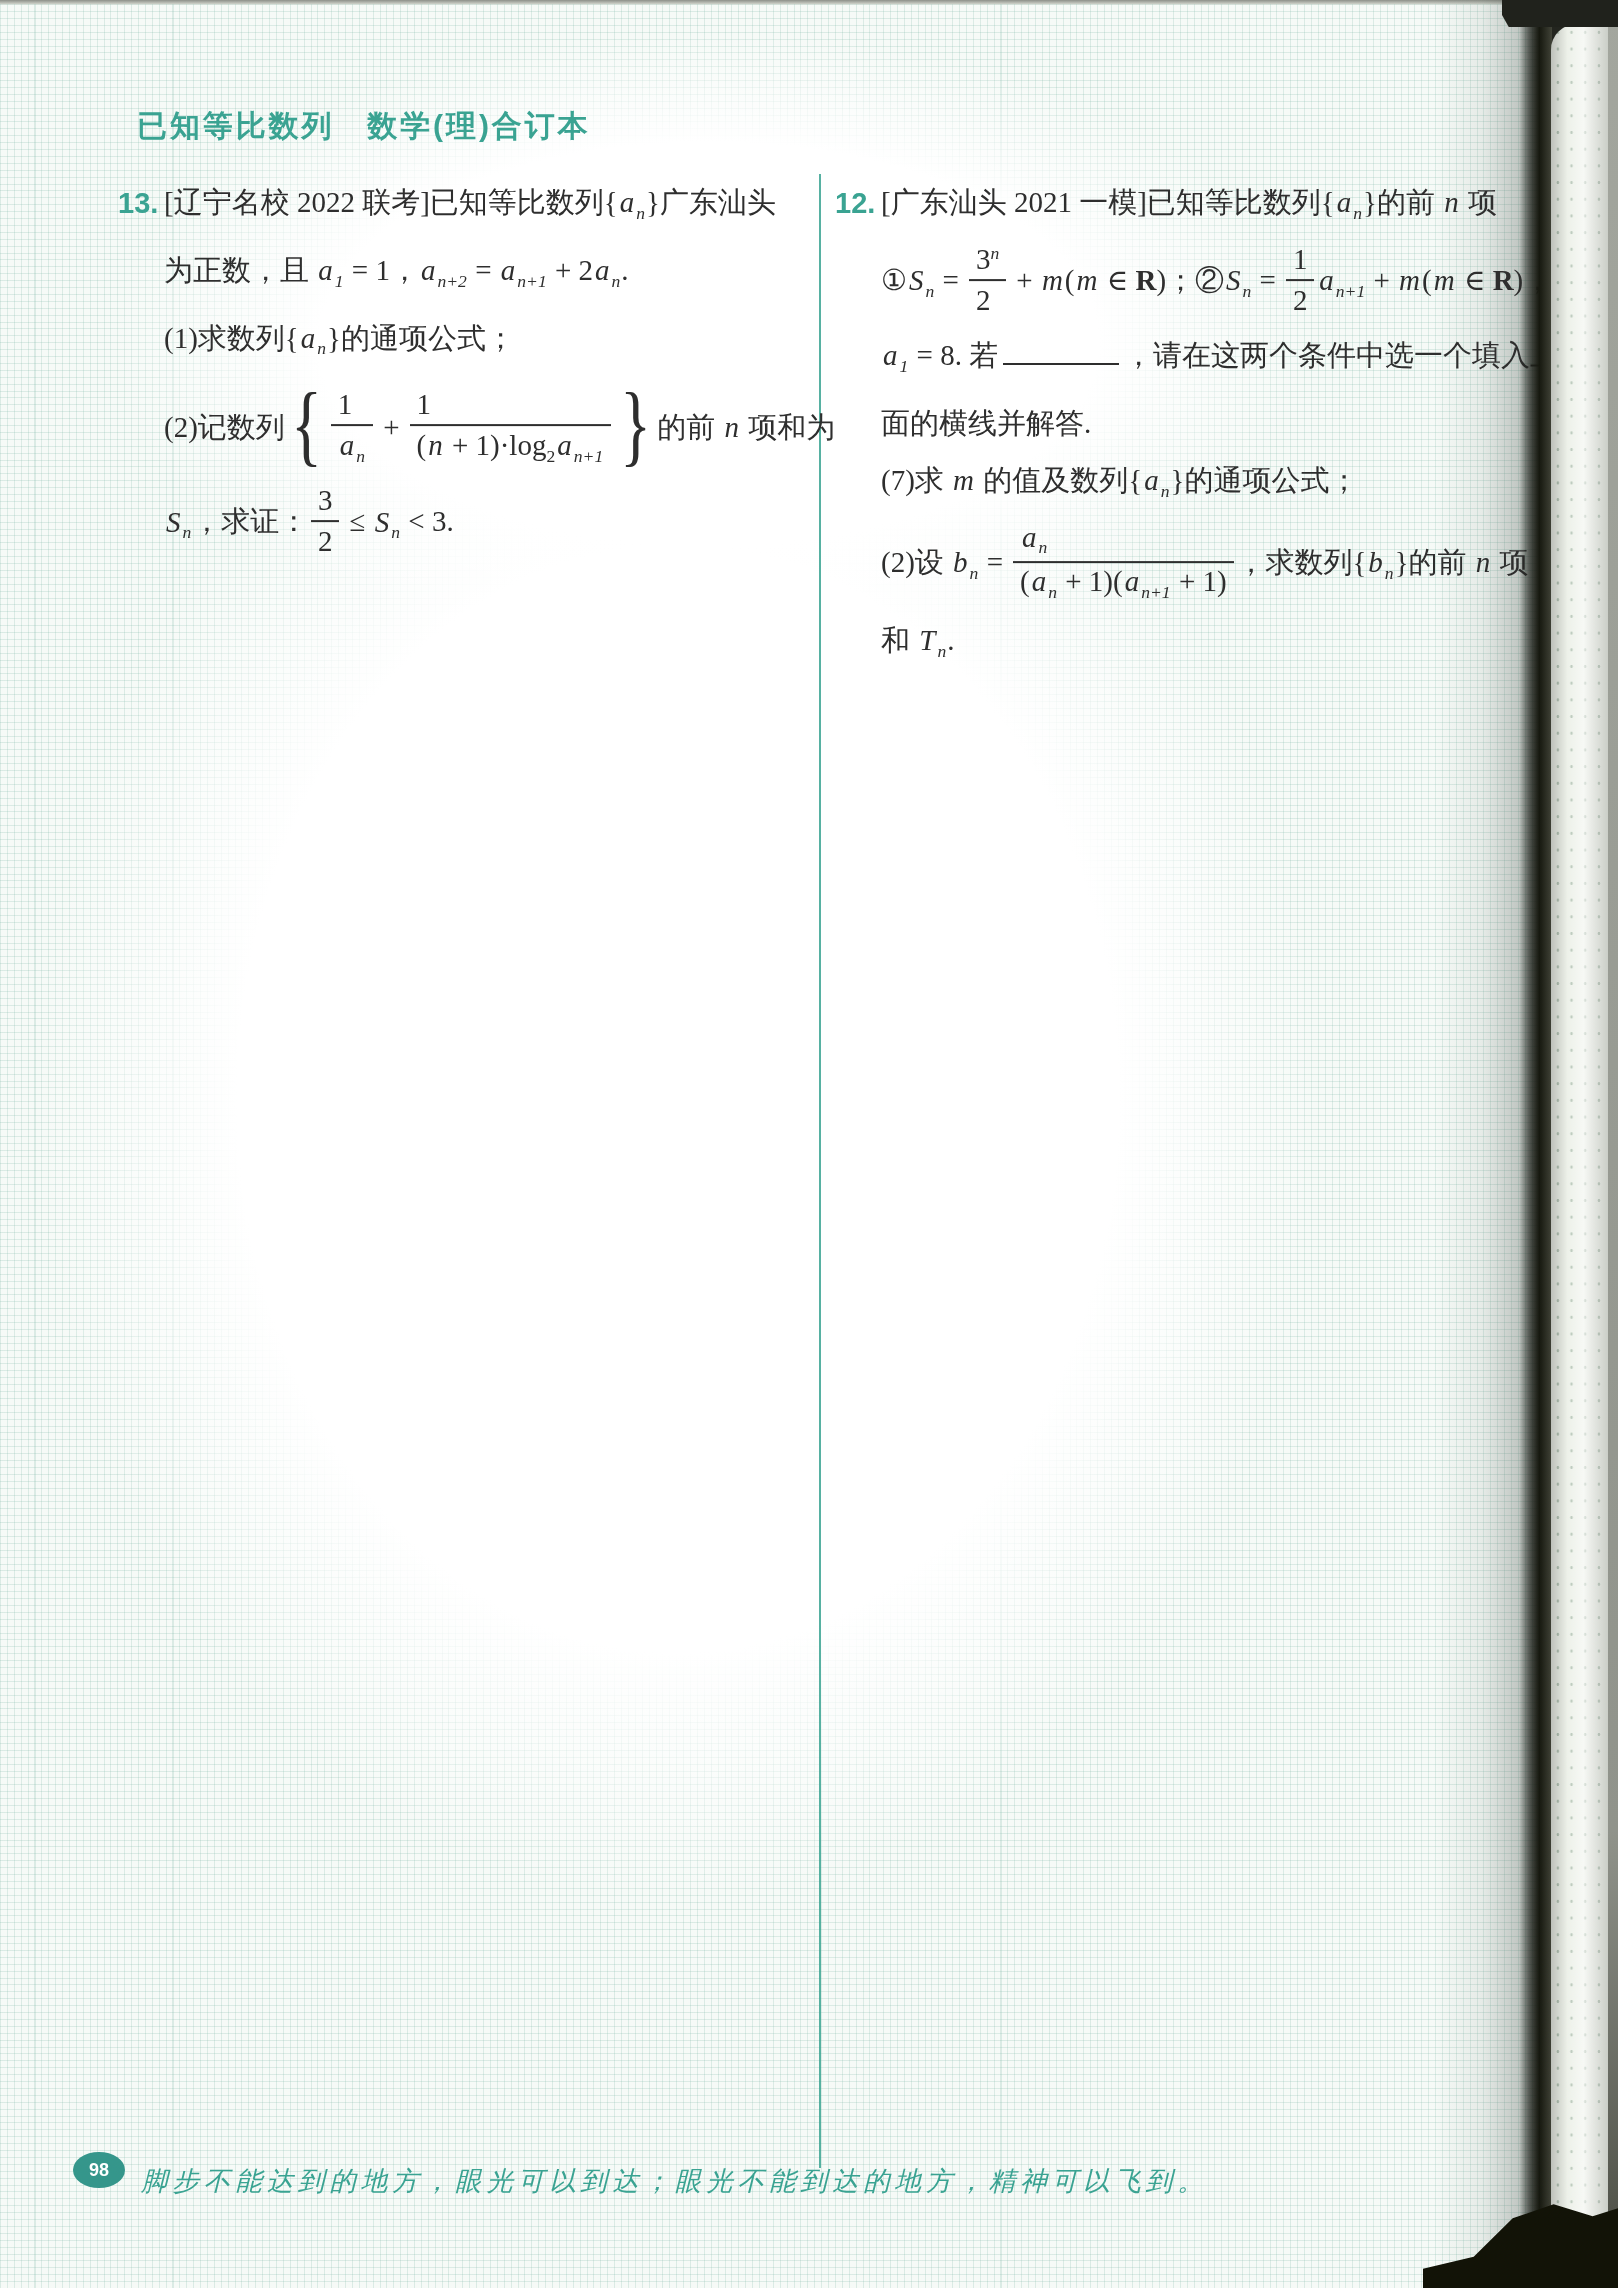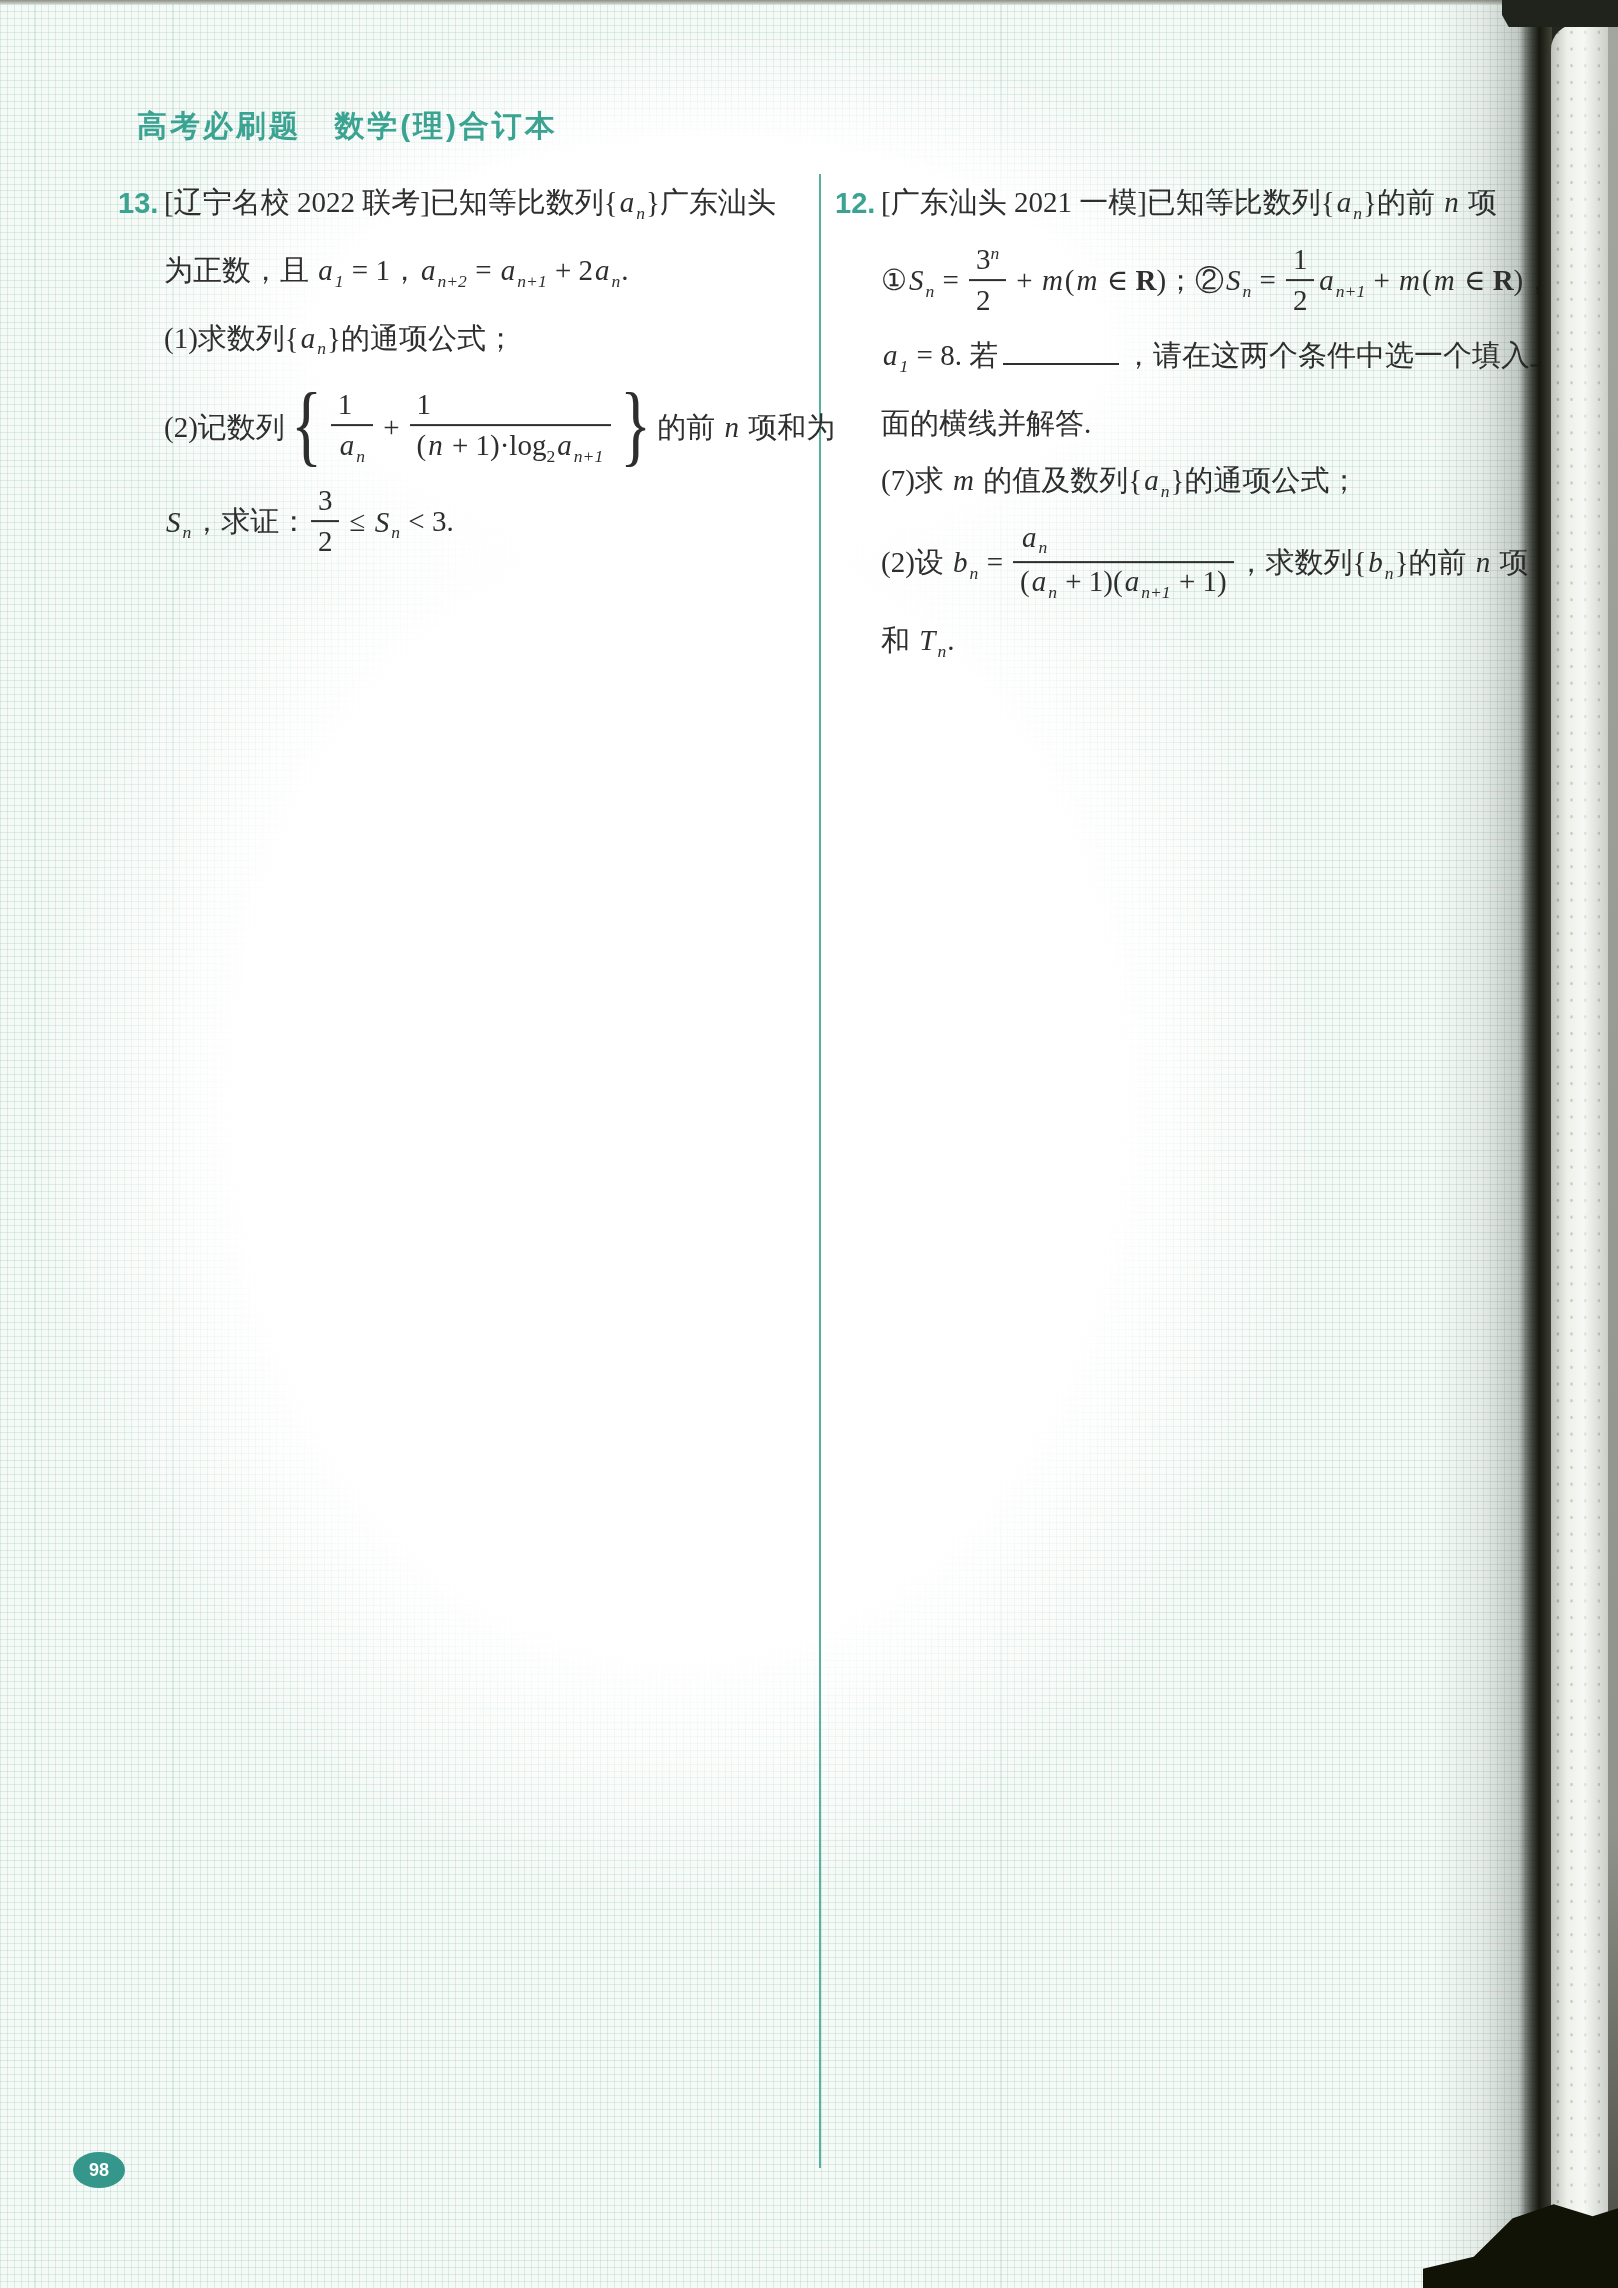--- a/index.html
+++ b/index.html
@@ -84,21 +84,21 @@
 <div class="scan">
 
   <div class="page">
     <div class="grid-layer"></div>
     <div class="white-overlay"></div>
     <div class="page-top-line"></div>
     <div class="page-curl"></div>
 
     <div class="content">
 
-      <div class="header-title">高考必刷题　数学(理)合订本</div>
+      <div class="header-title">已知等比数列　数学(理)合订本</div>
 
       <div class="divider-v"></div>
 
       <div class="col col-left">
         <div class="problem">
           <span class="pnum">13.</span>
           <div class="mline"><span class="mt">[辽宁名校 2022 联考]已知等比数列{</span><span class="mv">a</span><span class="msb">n</span><span class="mt">}广东汕头</span></div>
           <div class="mline"><span class="mt">为正数，且 </span><span class="mv">a</span><span class="msb">1</span><span class="mt"> = 1，</span><span class="mv">a</span><span class="msb">n+2</span><span class="mt"> = </span><span class="mv">a</span><span class="msb">n+1</span><span class="mt"> + 2</span><span class="mv">a</span><span class="msb">n</span><span class="mt">.</span></div>
           <div class="mline"><span class="mt">(1)求数列{</span><span class="mv">a</span><span class="msb">n</span><span class="mt">}的通项公式；</span></div>
           <div class="mline tall"><span class="mt">(2)记数列</span><span class="mbb">{</span><span class="mfrac"><span class="mfn"><span class="mt">1</span></span><span class="mfd"><span class="mv">a</span><span class="msb">n</span></span></span><span class="mt"> + </span><span class="mfrac"><span class="mfn"><span class="mt">1</span></span><span class="mfd"><span class="mt">(</span><span class="mv">n</span><span class="mt"> + 1)·log</span><span class="msbu">2</span><span class="mv">a</span><span class="msb">n+1</span></span></span><span class="mbb">}</span><span class="mt">的前 </span><span class="mv">n</span><span class="mt"> 项和为</span></div>
@@ -113,20 +113,21 @@
           <div class="mline tall"><span class="mt">①</span><span class="mv">S</span><span class="msb">n</span><span class="mt"> = </span><span class="mfrac"><span class="mfn"><span class="mt">3</span><span class="msp">n</span></span><span class="mfd"><span class="mt">2</span></span></span><span class="mt"> + </span><span class="mv">m</span><span class="mt">(</span><span class="mv">m</span><span class="mt"> ∈ </span><span class="mbv">R</span><span class="mt">)；②</span><span class="mv">S</span><span class="msb">n</span><span class="mt"> = </span><span class="mfrac"><span class="mfn"><span class="mt">1</span></span><span class="mfd"><span class="mt">2</span></span></span><span class="mv">a</span><span class="msb">n+1</span><span class="mt"> + </span><span class="mv">m</span><span class="mt">(</span><span class="mv">m</span><span class="mt"> ∈ </span><span class="mbv">R</span><span class="mt">)，且</span></div>
           <div class="mline"><span class="mv">a</span><span class="msb">1</span><span class="mt"> = 8. 若</span><span class="mblank" style="width: 116px;"></span><span class="mt">，请在这两个条件中选一个填入上</span></div>
           <div class="mline"><span class="mt">面的横线并解答.</span></div>
           <div class="mline"><span class="mt">(7)求 </span><span class="mv">m</span><span class="mt"> 的值及数列{</span><span class="mv">a</span><span class="msb">n</span><span class="mt">}的通项公式；</span></div>
           <div class="mline tall"><span class="mt">(2)设 </span><span class="mv">b</span><span class="msb">n</span><span class="mt"> = </span><span class="mfrac"><span class="mfn"><span class="mv">a</span><span class="msb">n</span></span><span class="mfd"><span class="mt">(</span><span class="mv">a</span><span class="msb">n</span><span class="mt"> + 1)(</span><span class="mv">a</span><span class="msb">n+1</span><span class="mt"> + 1)</span></span></span><span class="mt">，求数列{</span><span class="mv">b</span><span class="msb">n</span><span class="mt">}的前 </span><span class="mv">n</span><span class="mt"> 项</span></div>
           <div class="mline"><span class="mt">和 </span><span class="mv">T</span><span class="msb">n</span><span class="mt">.</span></div>
         </div>
       </div>
 
       <div class="footer-badge">98</div>
+      <div class="footer-quote">脚步不能达到的地方，眼光可以到达；眼光不能到达的地方，精神可以飞到。</div>
 
     </div>
   </div>
 
   <div class="spine-gap"></div>
   <div class="adjacent-page"></div>
   <div class="cover-strip"></div>
   <div class="top-dark"></div>
   <div class="bottom-dark"></div>
 

